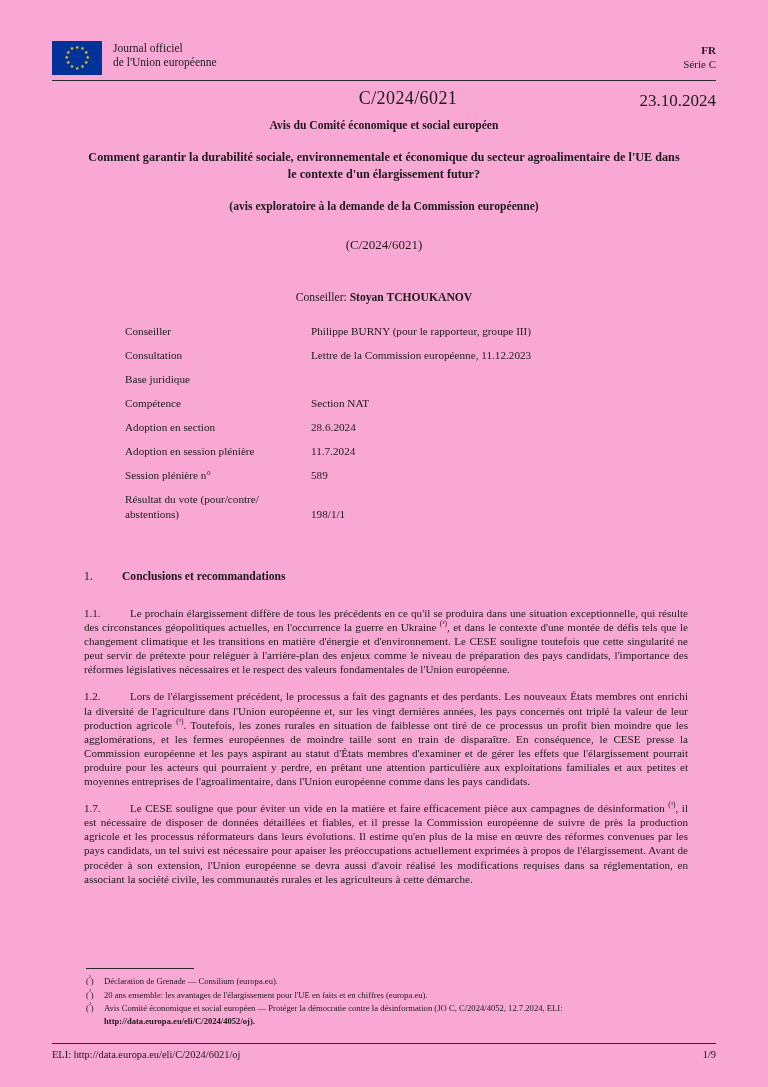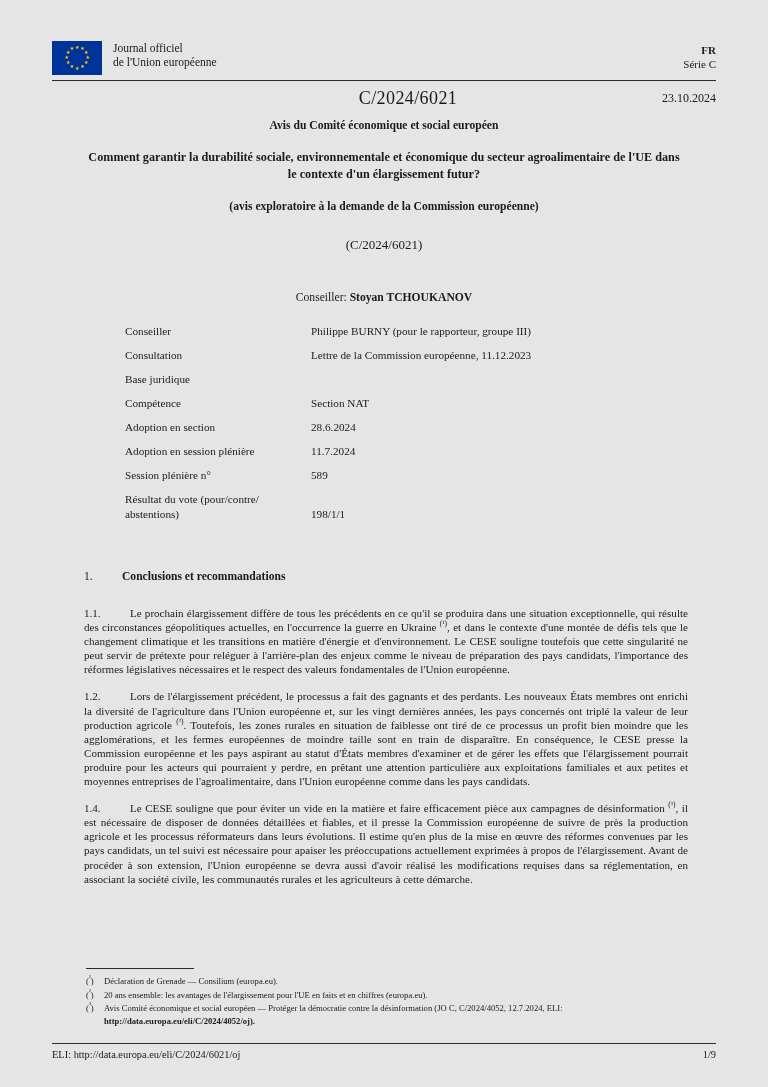--- a/index.html
+++ b/index.html
@@ -10,21 +10,21 @@
   body {
     font-family: "Liberation Serif", "DejaVu Serif", serif;
     color: #1a1a1a;
     -webkit-font-smoothing: antialiased;
   }
   .page {
     position: relative;
     width: 768px;
     height: 1087px;
     margin: 0 auto;
-    background: #e5e5e5;
+    background: #f9a8d4;
     box-sizing: border-box;
     overflow: hidden;
   }
 
   
   .masthead {
     position: absolute;
     left: 52px;
     top: 40px;
     width: 664px;
@@ -87,21 +87,21 @@
     width: 768px;
     text-align: center;
     font-size: 18px;
     letter-spacing: 0.4px;
     margin-left: 24px;
   }
   .docdate {
     position: absolute;
     right: 52px;
     top: 91px;
-    font-size: 12px;
+    font-size: 17px;
     white-space: nowrap;
   }
 
   
   .titleblock {
     position: absolute;
     left: 84px;
     top: 118px;
     width: 600px;
     text-align: center;
@@ -339,21 +339,21 @@
   <div class="body-text" style="top:606px;" id="body-paras">
       <div class="para">
         <span class="pnum">1.1.</span>
         <span class="ptext"><span>Le prochain élargissement diffère de tous les précédents en ce qu'il se produira dans une situation exceptionnelle, qui résulte des circonstances géopolitiques actuelles, en l'occurrence la guerre en Ukraine </span><sup class="fn">(¹)</sup><span>, et dans le contexte d'une montée de défis tels que le changement climatique et les transitions en matière d'énergie et d'environnement. Le CESE souligne toutefois que cette singularité ne peut servir de prétexte pour reléguer à l'arrière-plan des enjeux comme le niveau de préparation des pays candidats, l'importance des réformes législatives nécessaires et le respect des valeurs fondamentales de l'Union européenne.</span></span>
       </div>
       <div class="para">
         <span class="pnum">1.2.</span>
         <span class="ptext"><span>Lors de l'élargissement précédent, le processus a fait des gagnants et des perdants. Les nouveaux États membres ont enrichi la diversité de l'agriculture dans l'Union européenne et, sur les vingt dernières années, les pays concernés ont triplé la valeur de leur production agricole </span><sup class="fn">(²)</sup><span>. Toutefois, les zones rurales en situation de faiblesse ont tiré de ce processus un profit bien moindre que les agglomérations, et les fermes européennes de moindre taille sont en train de disparaître. En conséquence, le CESE presse la Commission européenne et les pays aspirant au statut d'États membres d'examiner et de gérer les effets que l'élargissement pourrait produire pour les acteurs qui pourraient y perdre, en prêtant une attention particulière aux exploitations familiales et aux petites et moyennes entreprises de l'agroalimentaire, dans l'Union européenne comme dans les pays candidats.</span></span>
       </div>
       <div class="para">
-        <span class="pnum">1.4.</span>
+        <span class="pnum">1.7.</span>
         <span class="ptext"><span>Le CESE souligne que pour éviter un vide en la matière et faire efficacement pièce aux campagnes de désinformation </span><sup class="fn">(³)</sup><span>, il est nécessaire de disposer de données détaillées et fiables, et il presse la Commission européenne de suivre de près la production agricole et les processus réformateurs dans leurs évolutions. Il estime qu'en plus de la mise en œuvre des réformes convenues par les pays candidats, un tel suivi est nécessaire pour apaiser les préoccupations actuellement exprimées à propos de l'élargissement. Avant de procéder à son extension, l'Union européenne se devra aussi d'avoir réalisé les modifications requises dans sa réglementation, en associant la société civile, les communautés rurales et les agriculteurs à cette démarche.</span></span>
       </div>
     </div>
 
   <div class="fn-rule"></div>
   <div class="footnotes" id="footnote-list">
       <div class="fn-item">
         <div class="fn-mark">(<sup>¹</sup>)</div>
         <div class="fn-body"><span>Déclaration de Grenade — Consilium (europa.eu).</span></div>
       </div>

